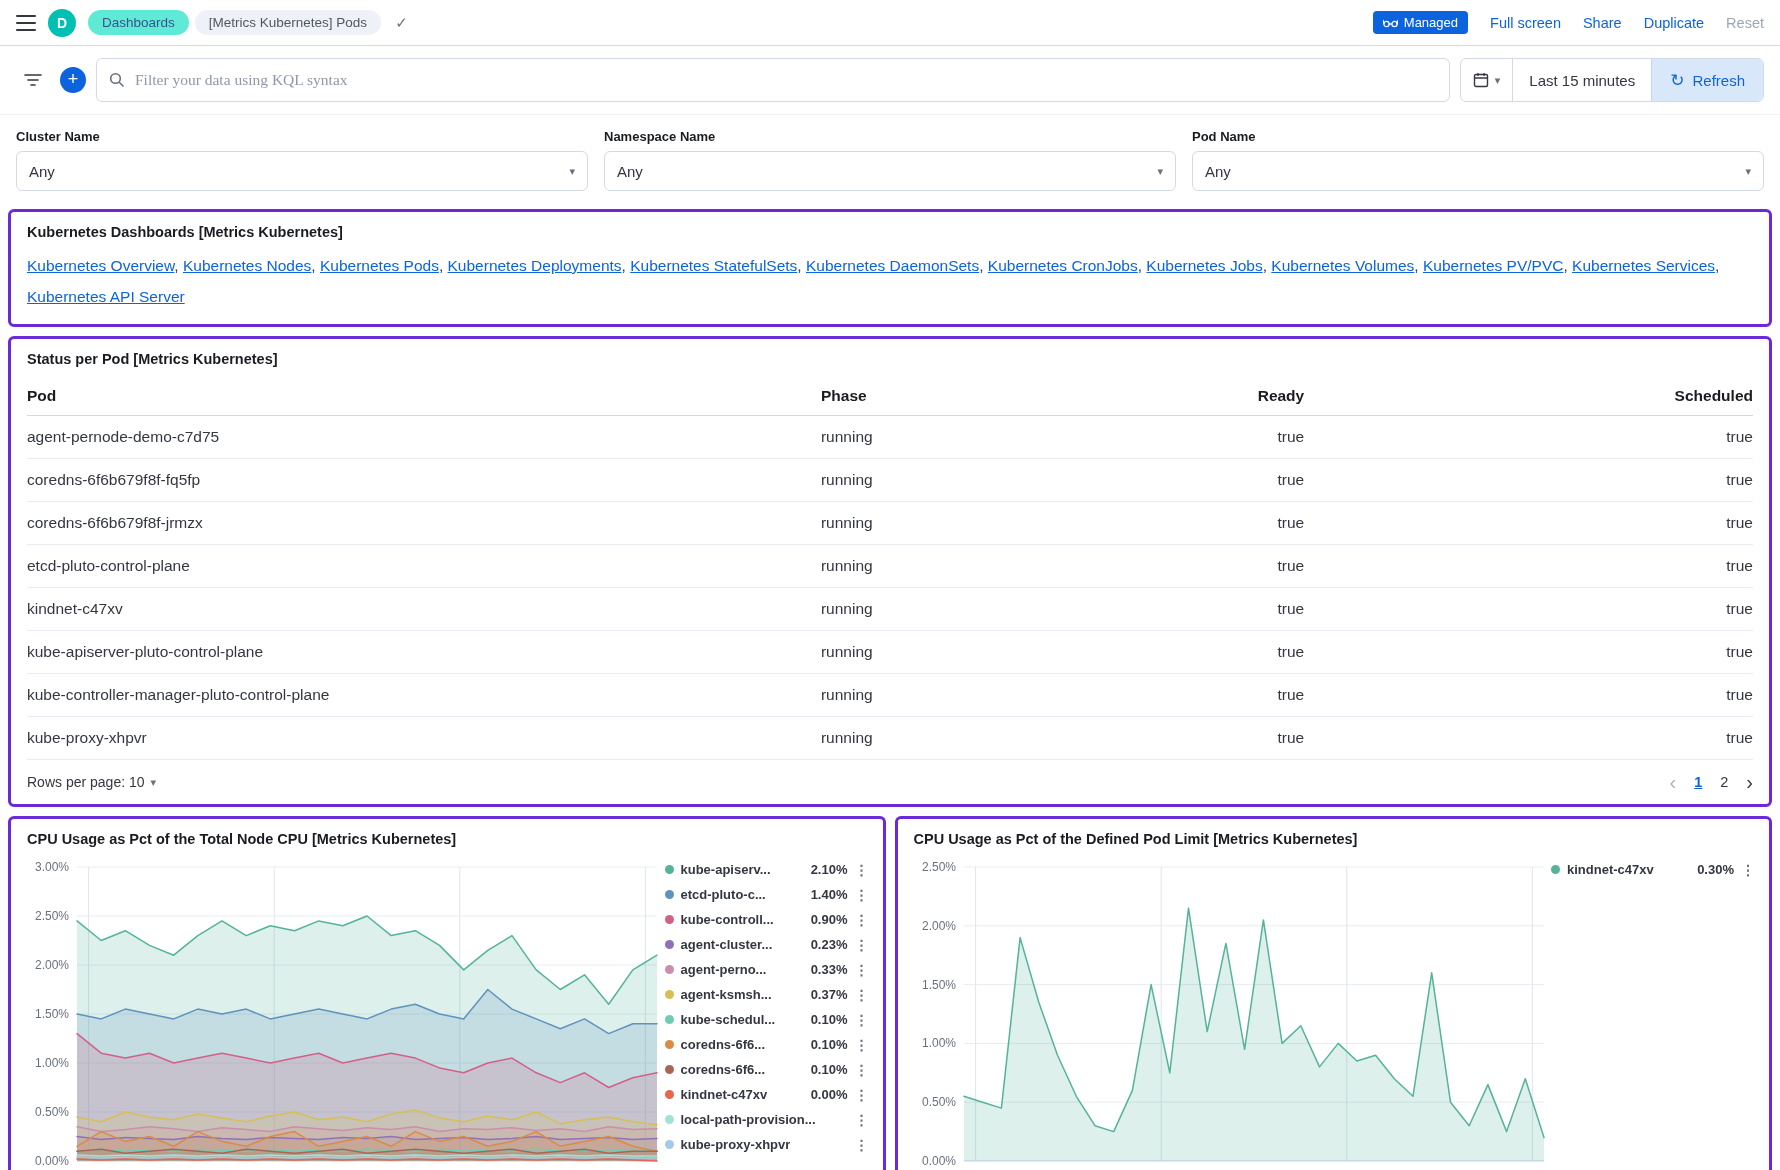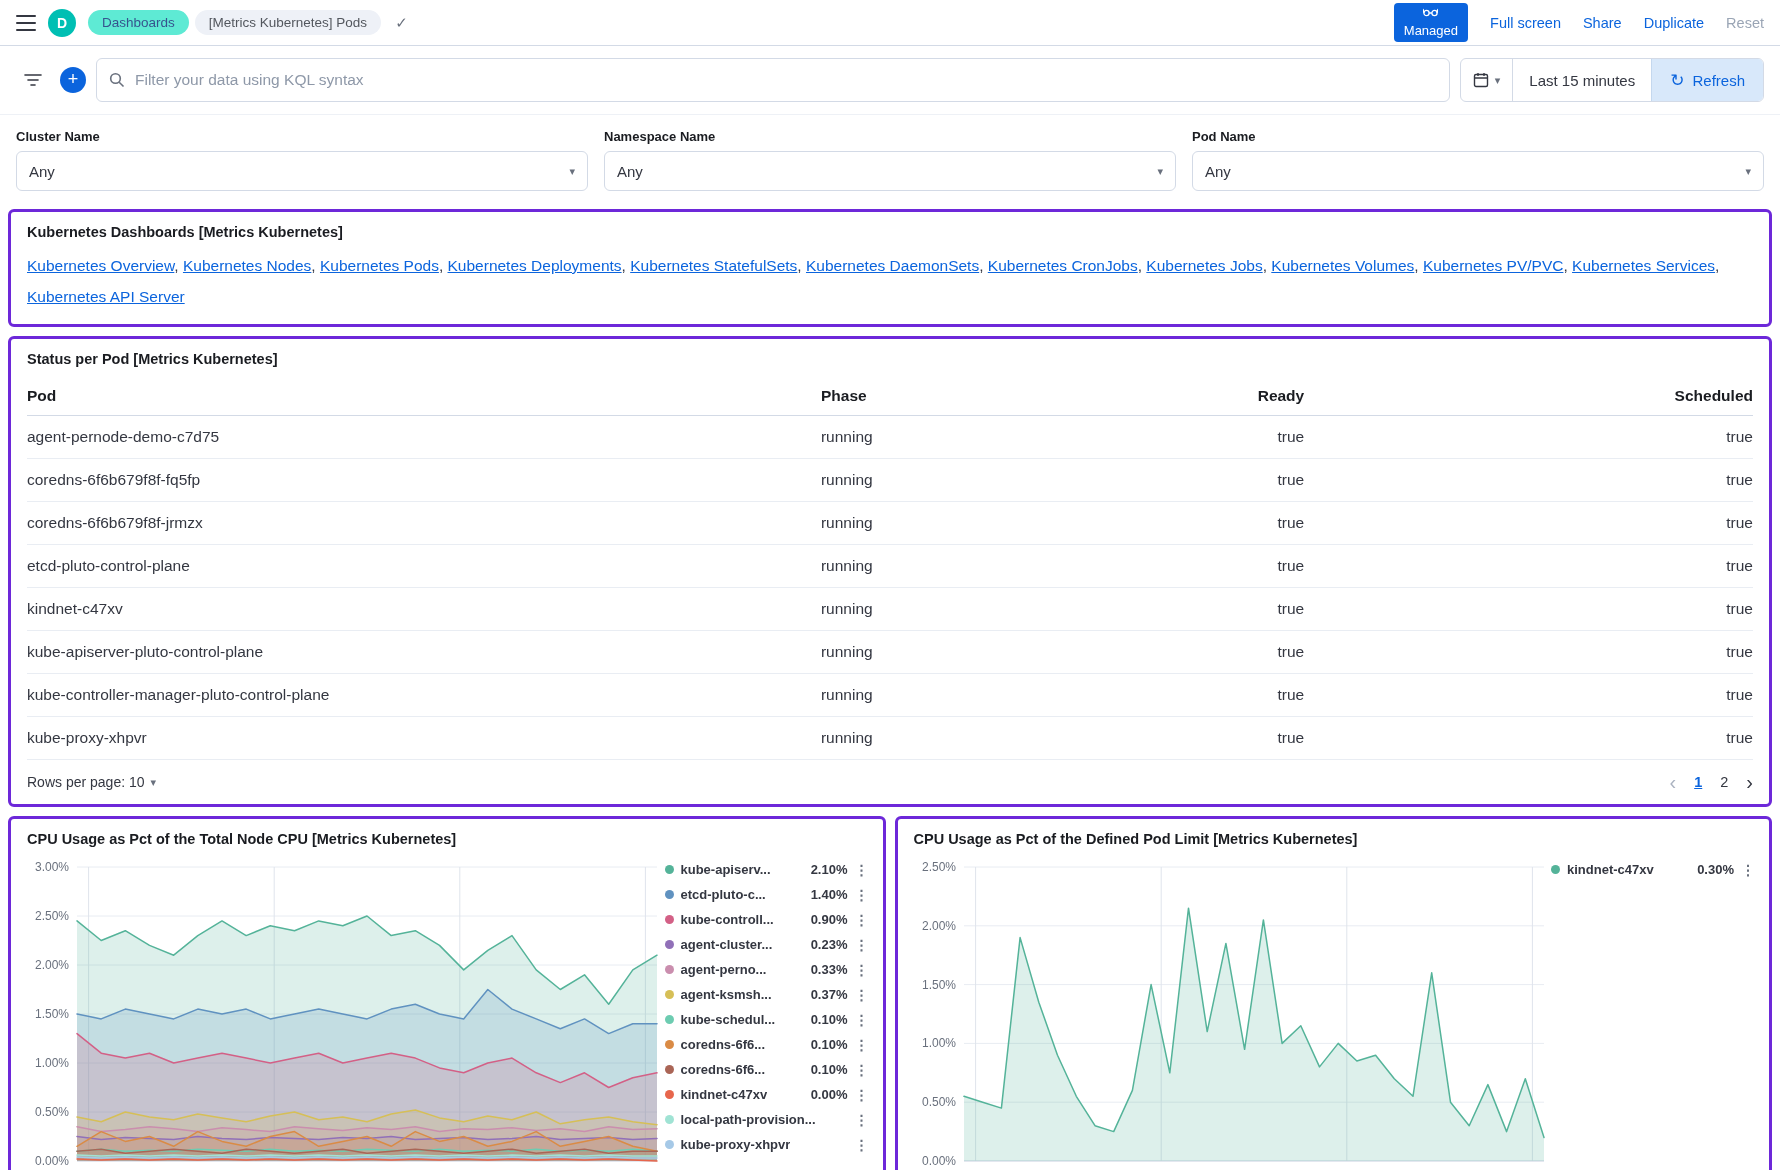--- a/index.html
+++ b/index.html
@@ -19,32 +19,32 @@
   .hamburger span { height: 2px; background: #343741; border-radius: 1px; }
   .logo { width: 28px; height: 28px; border-radius: 50%; background: #00bfb3; color: #fff;
           font-weight: bold; font-size: 14px; display: flex; align-items: center; justify-content: center; }
   .crumbs { display: flex; align-items: center; gap: 6px; }
   .crumb { font-size: 13.5px; padding: 5px 14px; border-radius: 14px; white-space: nowrap; }
   .crumb.first { background: #5eead4; color: #36548e; }
   .crumb.current { background: #eef1f7; color: #53575e; }
   .saved-check { color: #69707d; font-size: 15px; margin-left: 8px; }
   .tb-right { display: flex; align-items: center; gap: 22px; font-size: 14.5px; }
   .managed { background: #0b64dd; color: #fff; border-radius: 4px; padding: 4px 10px; font-size: 13px;
-             display: flex; align-items: center; gap: 6px; font-weight: 500; flex-direction: column; }
+             display: flex; align-items: center; gap: 6px; font-weight: 500; }
   .tb-link { color: #0b64dd; text-decoration: none; font-weight: 500; }
   .tb-link.disabled { color: #9aa5b5; cursor: default; }
 
   
   .querybar { display: flex; align-items: center; gap: 10px; padding: 12px 16px; border-bottom: 1px solid #eef1f6; }
   .icon-btn { width: 34px; height: 34px; display: flex; align-items: center; justify-content: center; cursor: pointer; }
   .add-btn { width: 26px; height: 26px; border-radius: 50%; background: #0b64dd; color: #fff; font-size: 18px;
              display: flex; align-items: center; justify-content: center; cursor: pointer; padding-bottom: 2px; }
   .search { flex: 1; height: 44px; border: 1px solid #d3dae6; border-radius: 6px; display: flex; align-items: center;
             padding: 0 12px; gap: 10px; background: #fff; }
-  .search input { border: none; outline: none; flex: 1; font-size: 15.5px; color: #343741; font-family: Liberation Sans, sans-serif; background: transparent; }
+  .search input { border: none; outline: none; flex: 1; font-size: 15.5px; color: #343741; font-family: Liberation Serif, serif; background: transparent; }
   .search input::placeholder { color: #8e98a8; }
   .datebar { display: flex; align-items: stretch; height: 44px; border: 1px solid #d3dae6; border-radius: 6px; overflow: hidden; background: #fff; }
   .cal-seg { display: flex; align-items: center; gap: 6px; padding: 0 12px; border-right: 1px solid #d3dae6; cursor: pointer; }
   .quick-seg { display: flex; align-items: center; padding: 0 16px; font-size: 15px; white-space: nowrap; cursor: pointer; }
   .refresh-btn { display: flex; align-items: center; gap: 8px; padding: 0 18px; background: #d8e8fa; color: #0b64dd;
                  font-size: 15px; font-weight: 500; border: none; border-left: 1px solid #c4d8ef; cursor: pointer;
                  font-family: inherit; white-space: nowrap; }
   .refresh-glyph { font-size: 17px; }
   .chev { color: #69707d; font-size: 11px; }
 

